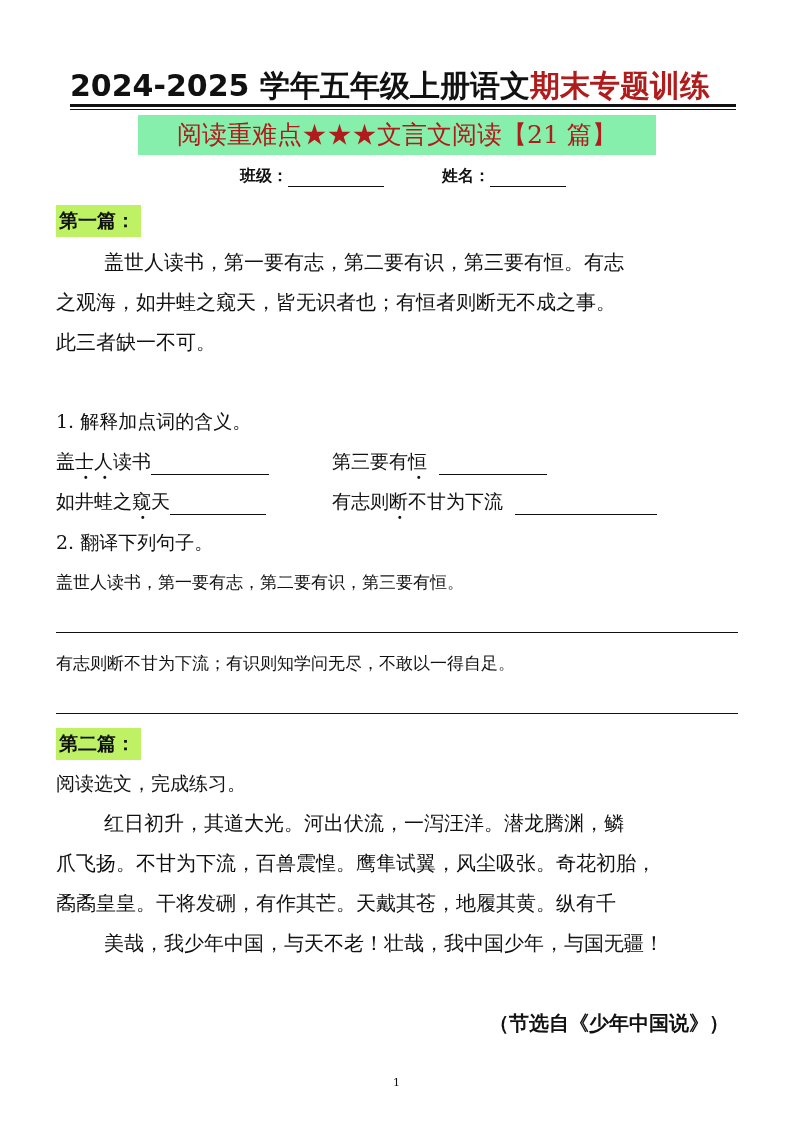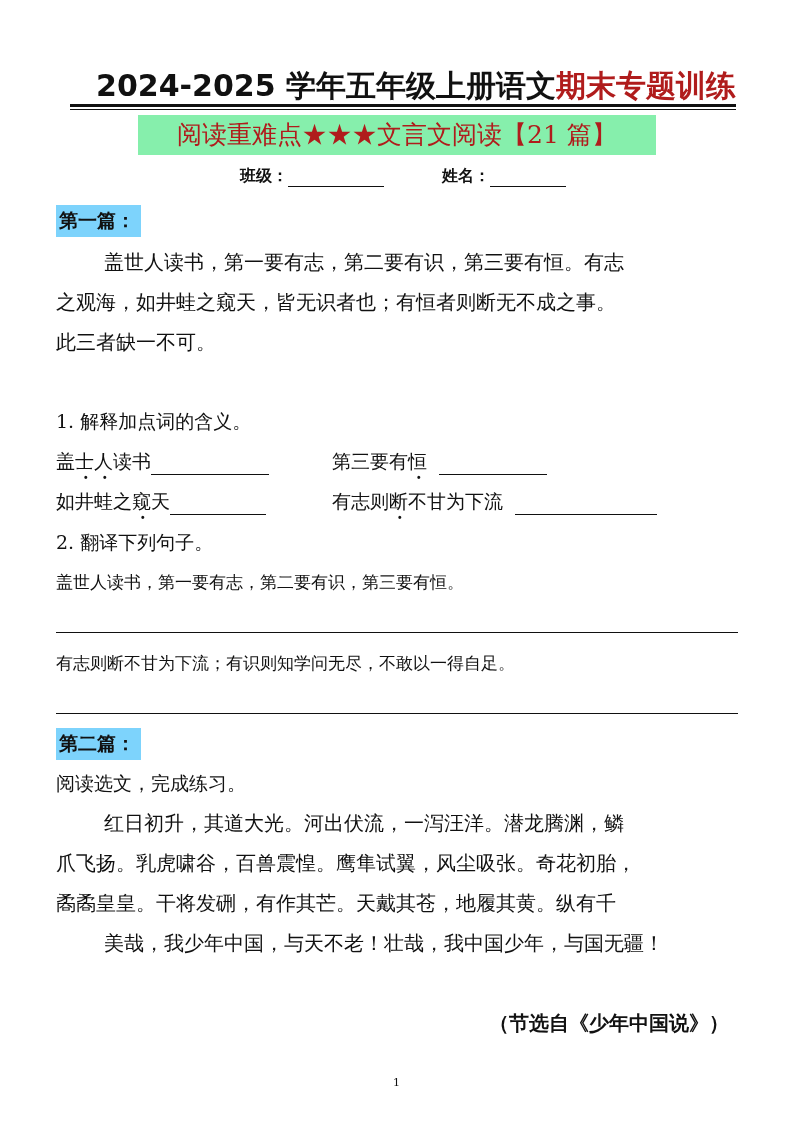--- a/index.html
+++ b/index.html
@@ -1,29 +1,29 @@
 <!DOCTYPE html>
 <html><head>
 <meta charset="utf-8">
 <style>
   html, body { margin:0; padding:0; background:#ffffff; }
   body { width:793px; height:1122px; position:relative; overflow:hidden;
          font-family:"DejaVu Serif","Liberation Serif",serif; color:#111; }
-  .title { position:absolute; left:70px; top:66px; width:666px; text-align:right;
+  .title { position:absolute; left:70px; top:66px; width:666px; text-align:left;
            font-size:30px; font-weight:bold; letter-spacing:0px; white-space:nowrap;
            font-family:"DejaVu Sans","Liberation Sans",sans-serif; }
   .title .red { color:#b01c1c; }
   .title-rule1 { position:absolute; left:70px; top:104px; width:666px; height:3px; background:#111; }
   .title-rule2 { position:absolute; left:70px; top:109px; width:666px; height:1px; background:#111; }
   .banner { position:absolute; left:138px; top:115px; width:518px; height:40px;
             background:#86efac; color:#b01c1c; font-size:25px; text-align:center;
             line-height:40px; white-space:nowrap; }
   .meta { position:absolute; top:166px; font-size:16px; font-weight:bold; }
   .meta .blank { display:inline-block; border-bottom:1px solid #111; vertical-align:bottom; height:18px; }
-  .sec-label { position:absolute; left:56px; background:#7dd3fc; font-weight:bold;
+  .sec-label { position:absolute; left:56px; background:#bef264; font-weight:bold;
                font-size:19px; padding:3px 6px 3px 3px; }
   .para { position:absolute; left:56px; width:682px; font-size:20px; line-height:40px; }
   .line { white-space:nowrap; }
   .q { position:absolute; left:56px; font-size:19px; white-space:nowrap; }
   .blank { display:inline-block; border-bottom:1px solid #111; height:20px; vertical-align:bottom; }
   .dot { position:relative; }
   .dot::after { content:"."; position:absolute; left:42%; top:14px; font-size:16px; font-weight:bold; }
   .bold-sent { position:absolute; left:56px; font-size:17px; font-weight:normal; white-space:nowrap; }
   .ans-line { position:absolute; left:56px; width:682px; height:1px; background:#111; }
   .source { position:absolute; right:64px; top:1010px; font-size:20px; font-weight:bold; }
@@ -73,19 +73,19 @@
 
 <div class="bold-sent" style="top:571px;">盖世人读书，第一要有志，第二要有识，第三要有恒。</div>
 <div class="ans-line" style="top:632px;"></div>
 <div class="bold-sent" style="top:652px;">有志则断不甘为下流；有识则知学问无尽，不敢以一得自足。</div>
 <div class="ans-line" style="top:713px;"></div>
 
 <div class="sec-label" style="top:728px;">第二篇：</div>
 <div class="q" style="top:771px;">阅读选文，完成练习。</div>
 <div class="para" style="top:803px;">
   <div class="line" style="padding-left:48px;">红日初升，其道大光。河出伏流，一泻汪洋。潜龙腾渊，鳞</div>
-  <div class="line">爪飞扬。乳虎啸谷，百兽震惶。鹰隼试翼，风尘吸张。奇花初胎，</div>
+  <div class="line">爪飞扬。不甘为下流，百兽震惶。鹰隼试翼，风尘吸张。奇花初胎，</div>
   <div class="line">矞矞皇皇。干将发硎，有作其芒。天戴其苍，地履其黄。纵有千</div>
   <div class="line" style="padding-left:48px;">美哉，我少年中国，与天不老！壮哉，我中国少年，与国无疆！</div>
 </div>
 <div class="source">（节选自《少年中国说》）</div>
 
 <div class="pageno">1</div>
 
 </body></html>

